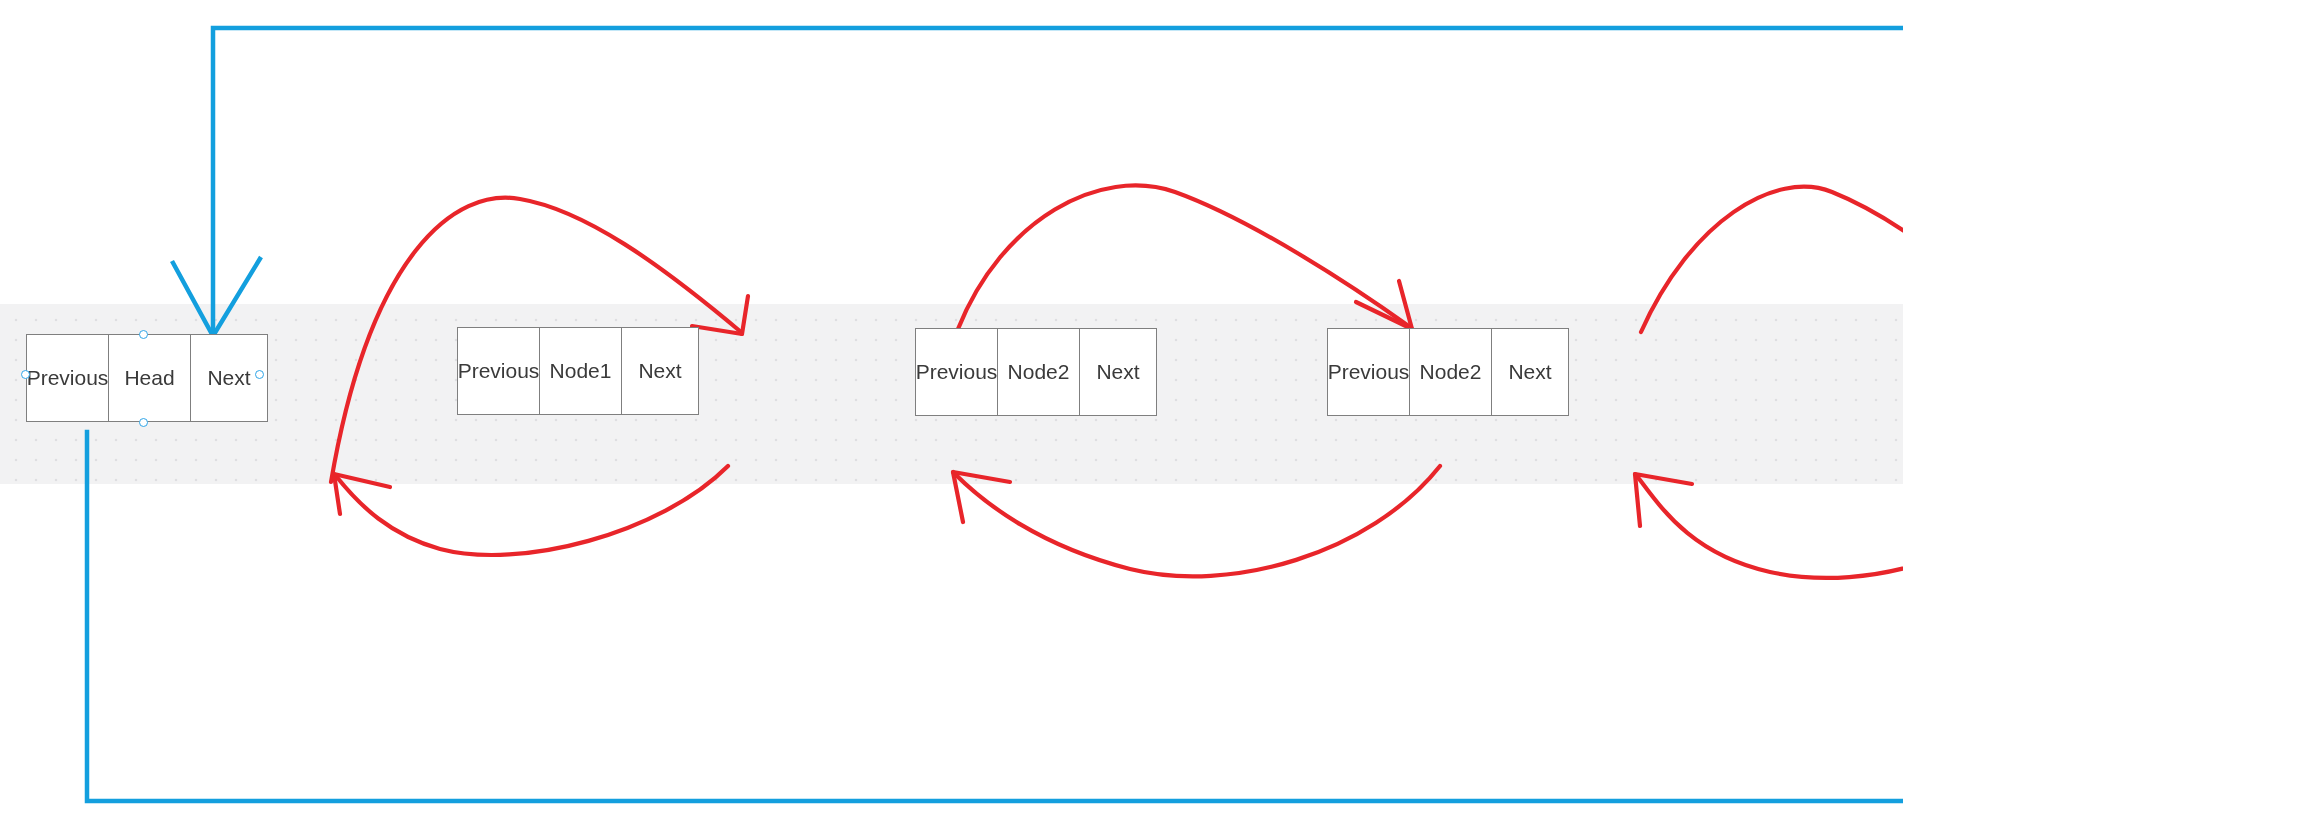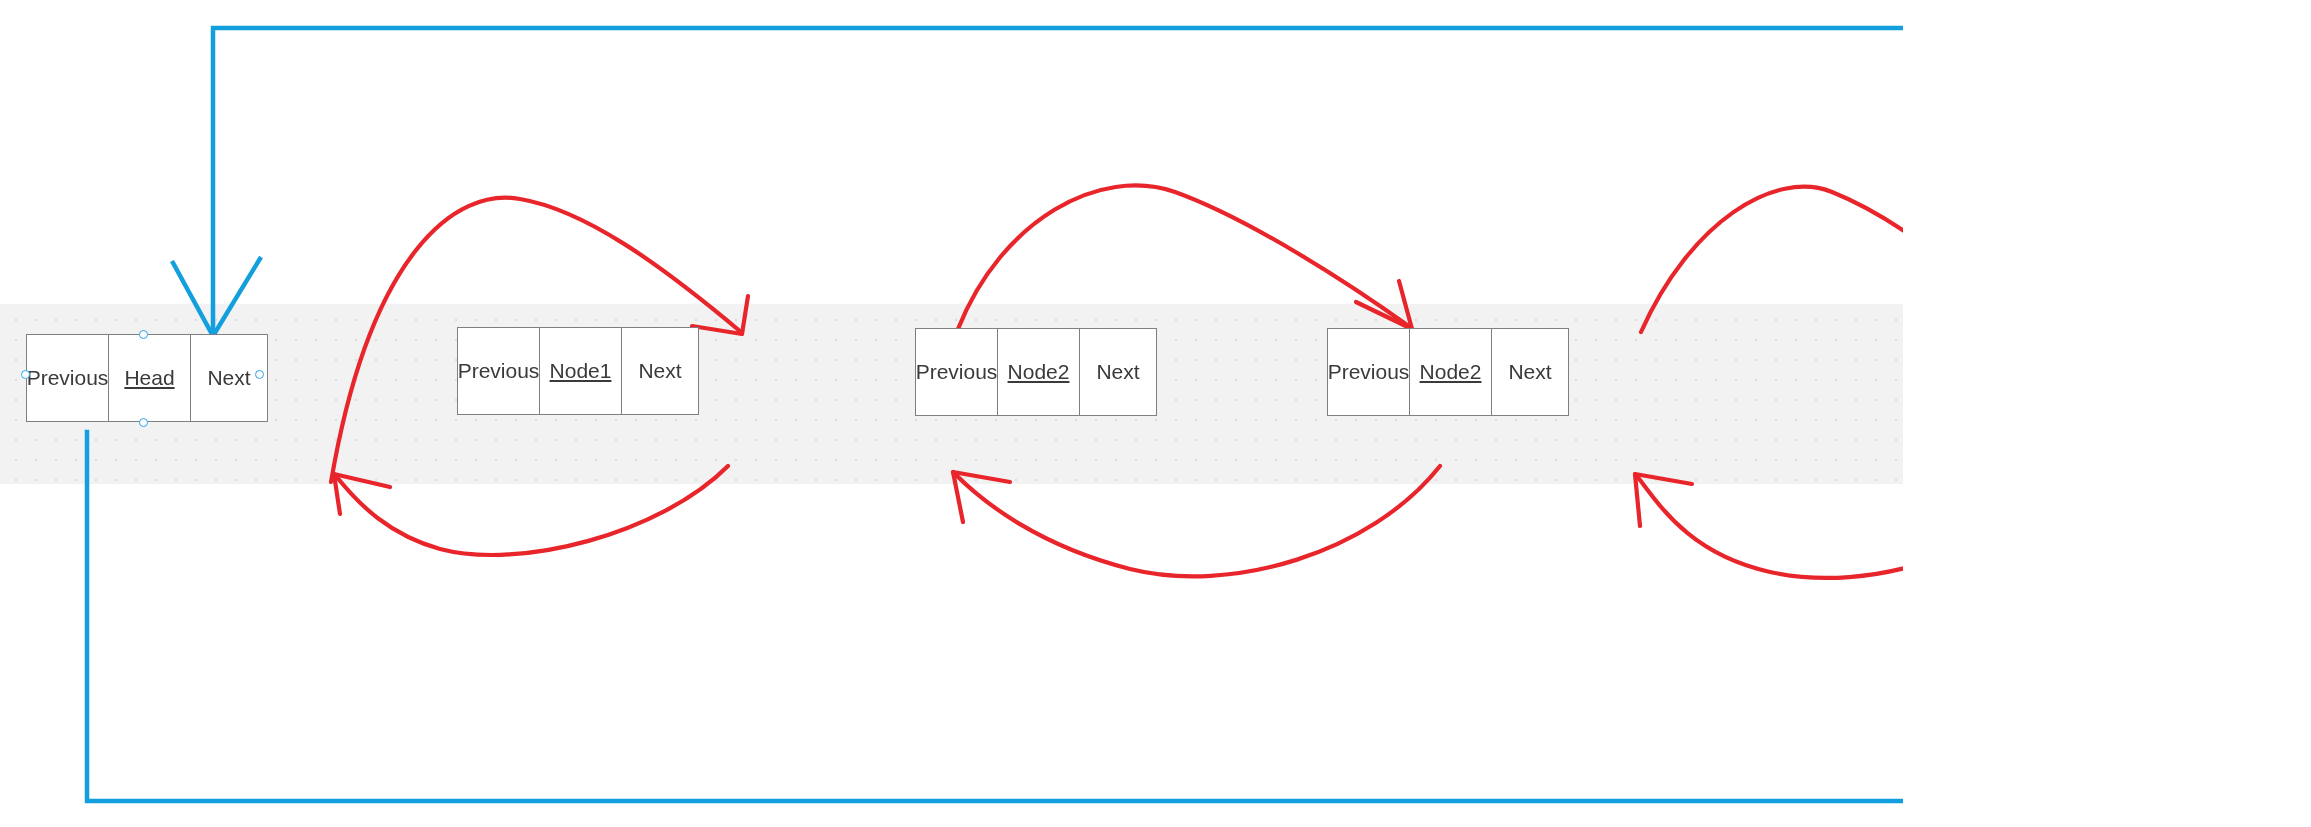--- a/index.html
+++ b/index.html
@@ -55,21 +55,21 @@
     justify-content: center;
     font-size: 21px;
     color: #3a3a3a;
     background: #ffffff;
     border-right: 1.6px solid #7f7f7f;
     white-space: nowrap;
     overflow: hidden;
   }
   .cell:last-child { border-right: none; text-align: right; }
   .cell-prev { width: 82px; }
-  .cell-val  { width: 82px; text-decoration: underline; }
+  .cell-val  { width: 82px; }
   .cell-next { width: 76px; }
   
   .port {
     position: absolute;
     width: 9px;
     height: 9px;
     border-radius: 50%;
     border: 1.5px solid #2fa5e8;
     background: #ffffff;
     box-sizing: border-box;

